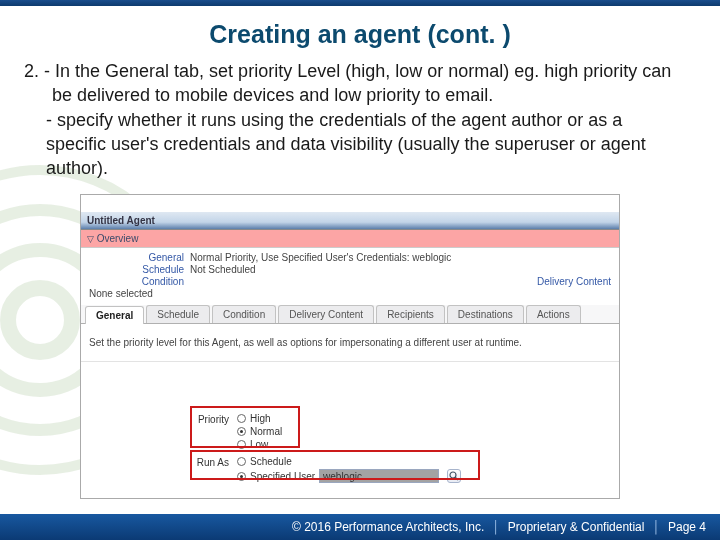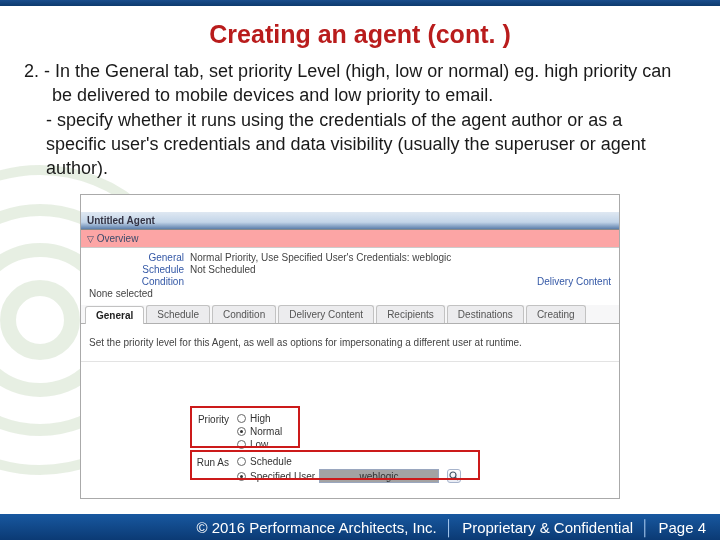--- a/index.html
+++ b/index.html
@@ -22,21 +22,21 @@
     z-index: 0;
   }
   .top-bar {
     height: 6px;
     background: linear-gradient(to bottom, #1a4d8c, #0d3a6e);
   }
   .slide-title {
     text-align: center;
     font-size: 25px;
     font-weight: bold;
-    color: #b91c1c;
+    color: #0c4a6e;
     padding: 14px 17px 10px;
     position: relative;
     z-index: 2;
   }
   .body-text {
     padding: 0 30px 0 24px;
     font-size: 18px;
     line-height: 1.35;
     color: #1a1a1a;
     position: relative;
@@ -129,21 +129,21 @@
     font-size: 10px;
     color: #333;
     padding-top: 2px;
     filter: blur(0.3px);
   }
   .group-body {
     font-size: 10px;
     color: #333;
     filter: blur(0.3px);
   }
-  .radio-line { display: flex; align-items: center; gap: 4px; padding: 1px 0; text-align: center; }
+  .radio-line { display: flex; align-items: center; gap: 4px; padding: 1px 0; }
   .redbox {
     border: 2px solid #cc1a1a;
     position: absolute;
     pointer-events: none;
   }
   #redbox1 { }
   #redbox2 { }
   .radio {
     width: 9px; height: 9px; border: 1px solid #666; border-radius: 50%; display: inline-block;
     position: relative; background: #fff;
@@ -164,21 +164,21 @@
     width: 14px; height: 14px; display: inline-flex; align-items:center; justify-content:center;
     border: 1px solid #a7b4cc; border-radius: 3px; margin-left: 4px; cursor: pointer;
     background: linear-gradient(#fefefe, #e8ecf4);
   }
   .footer {
     position: absolute;
     left: 0; right: 0; bottom: 0;
     height: 26px;
     background: linear-gradient(to bottom, #1858a0, #0b3a74);
     color: #fff;
-    font-size: 15px;
+    font-size: 12px;
     display: flex;
     align-items: center;
     justify-content: flex-end;
     padding: 0 14px;
     gap: 8px;
   }
   .footer .sep { color: #9fc2ea; }
 </style>
 </head>
 <body>
@@ -217,21 +217,21 @@
     <div class="ov-label">Delivery Content</div>
     <div class="ov-val">None selected</div>
   </div>
   <div class="tabs">
     <div class="tab active">General</div>
     <div class="tab">Schedule</div>
     <div class="tab">Condition</div>
     <div class="tab">Delivery Content</div>
     <div class="tab">Recipients</div>
     <div class="tab">Destinations</div>
-    <div class="tab">Creating</div>
+    <div class="tab">Actions</div>
   </div>
   <div class="tab-note">Set the priority level for this Agent, as well as options for impersonating a different user at runtime.</div>
 
   <div class="form-area" style="position:relative;margin-top:44px;">
     <div class="group">
       <div class="group-label">Priority</div>
       <div class="group-body" id="priority-body">
         <div class="radio-line">
           <span class="radio"></span>
           <span>High</span>

